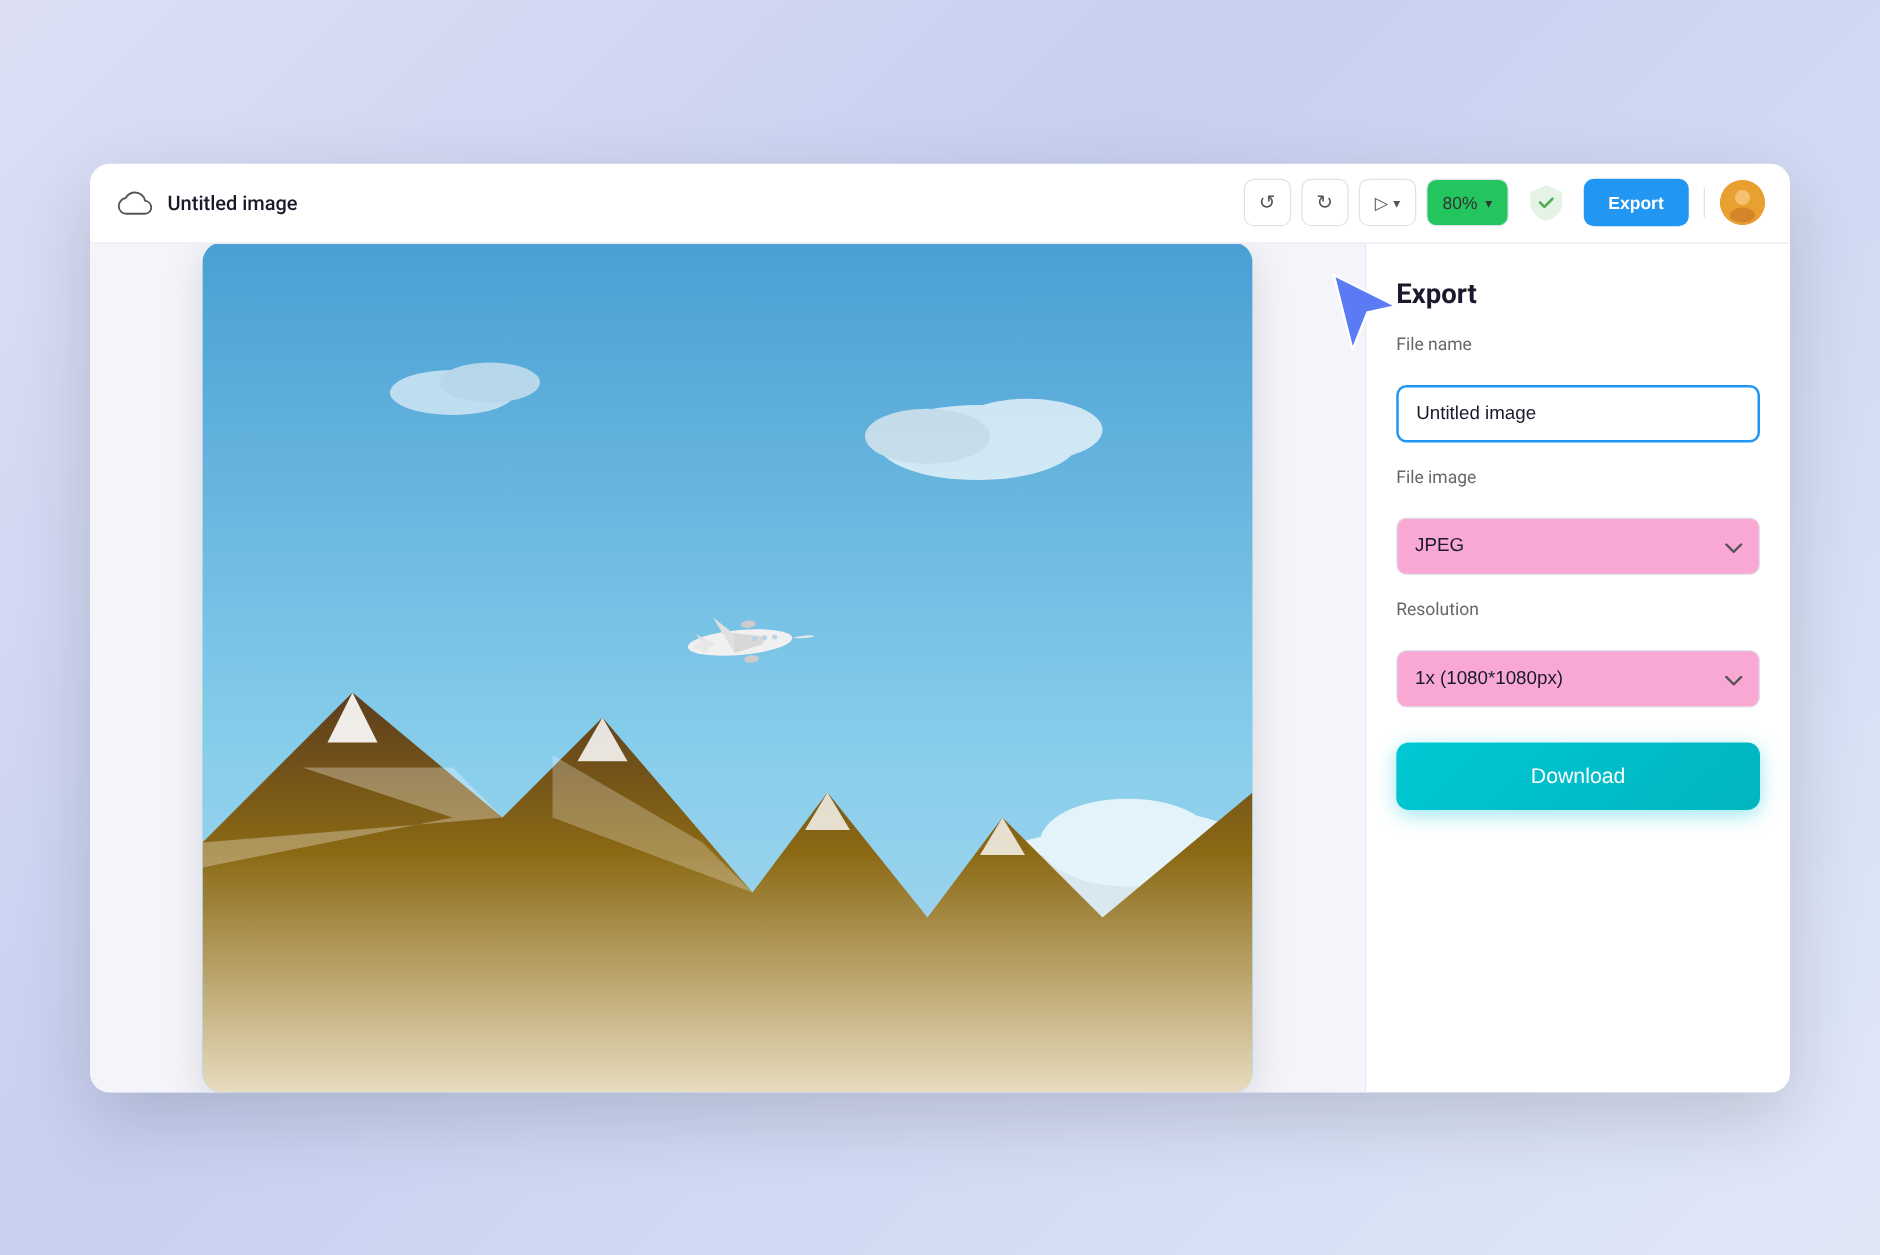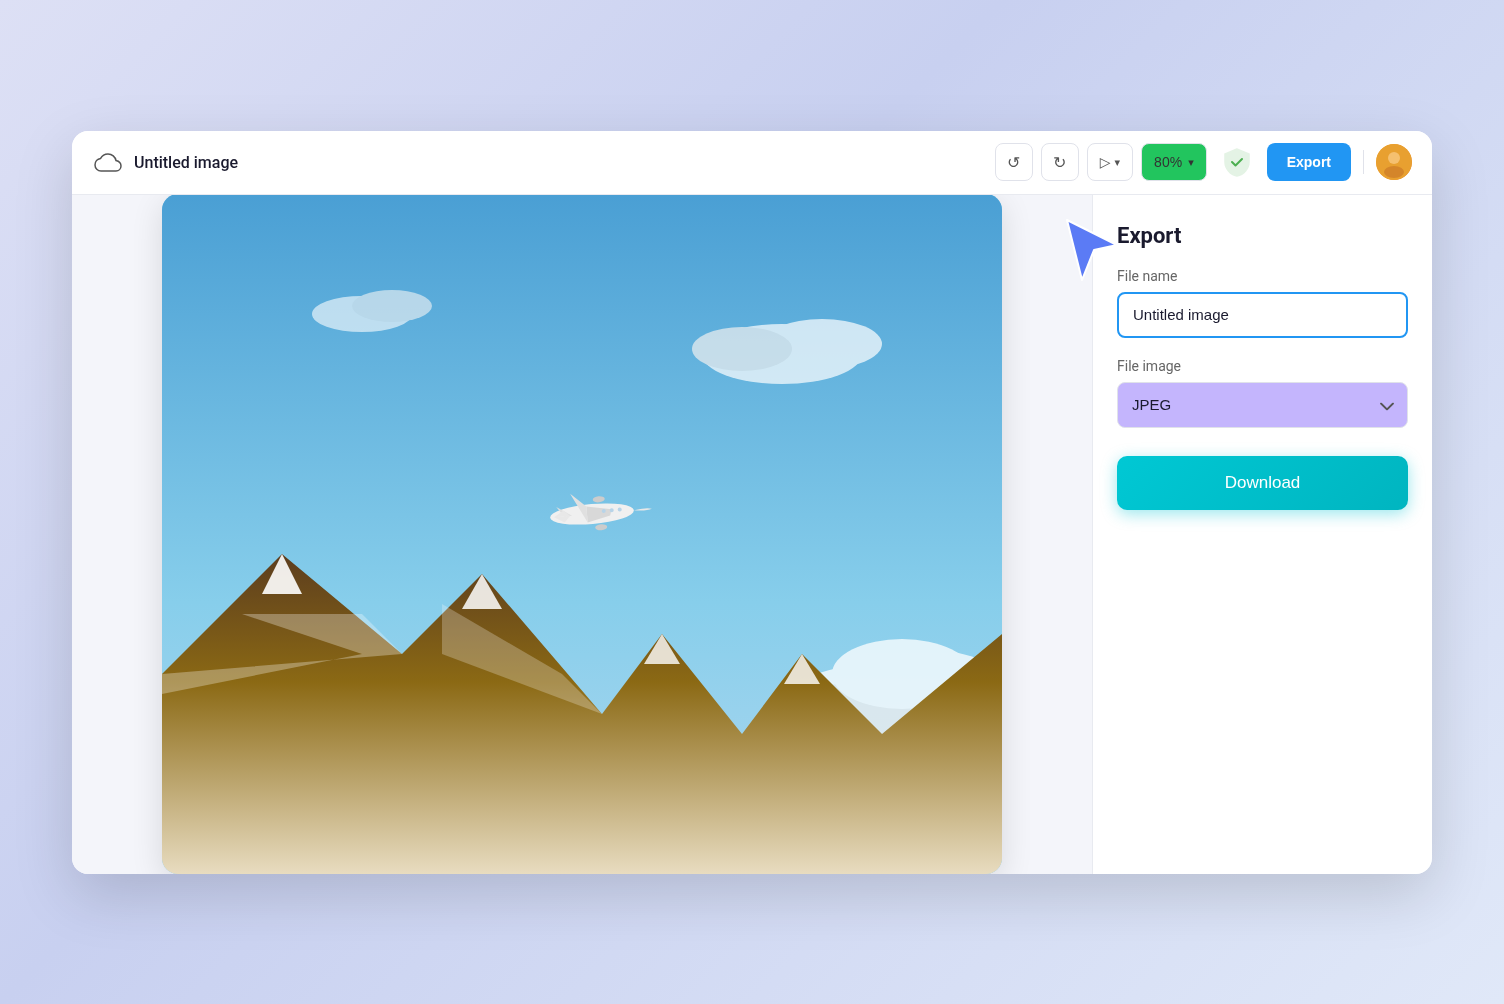--- a/index.html
+++ b/index.html
@@ -208,21 +208,21 @@
 
     .export-title {
       font-size: 22px;
       font-weight: 700;
       color: #1a1a2e;
     }
 
     .field-group {
       display: flex;
       flex-direction: column;
-      gap: 8px;
+      gap: 24px;
     }
 
     .field-label {
       font-size: 14px;
       color: #666;
       font-weight: 400;
     }
 
     .text-input {
       width: 100%;
@@ -237,21 +237,21 @@
     }
 
     .select-dropdown {
       width: 100%;
       height: 46px;
       border-radius: 8px;
       border: 1px solid #e0e2ea;
       padding: 0 14px;
       font-size: 15px;
       color: #1a1a2e;
-      background: #c4b5fd;
+      background: #f9a8d4;
       appearance: none;
       cursor: pointer;
     }
 
     .select-wrapper {
       position: relative;
     }
 
     .select-wrapper .chevron-icon {
       position: absolute;
@@ -453,18 +453,33 @@
             <option>SVG</option>
           </select>
           <span class="chevron-icon">
             <svg width="14" height="8" viewBox="0 0 14 8">
                 <path d="M1 1L7 7L13 1" stroke="#555" stroke-width="1.8" stroke-linecap="round" fill="none"></path>
               </svg>
           </span>
         </div>
       </div>
 
+      <div class="field-group">
+        <label class="field-label">Resolution</label>
+        <div class="select-wrapper">
+          <select class="select-dropdown">
+            <option>1x (1080*1080px)</option>
+            <option>2x (2160*2160px)</option>
+            <option>3x (3240*3240px)</option>
+          </select>
+          <span class="chevron-icon">
+            <svg width="14" height="8" viewBox="0 0 14 8">
+                <path d="M1 1L7 7L13 1" stroke="#555" stroke-width="1.8" stroke-linecap="round" fill="none"></path>
+              </svg>
+          </span>
+        </div>
+      </div>
 
       <button class="download-btn">Download</button>
     </div>
 
   </div>
 </div>
 
 </body></html>

